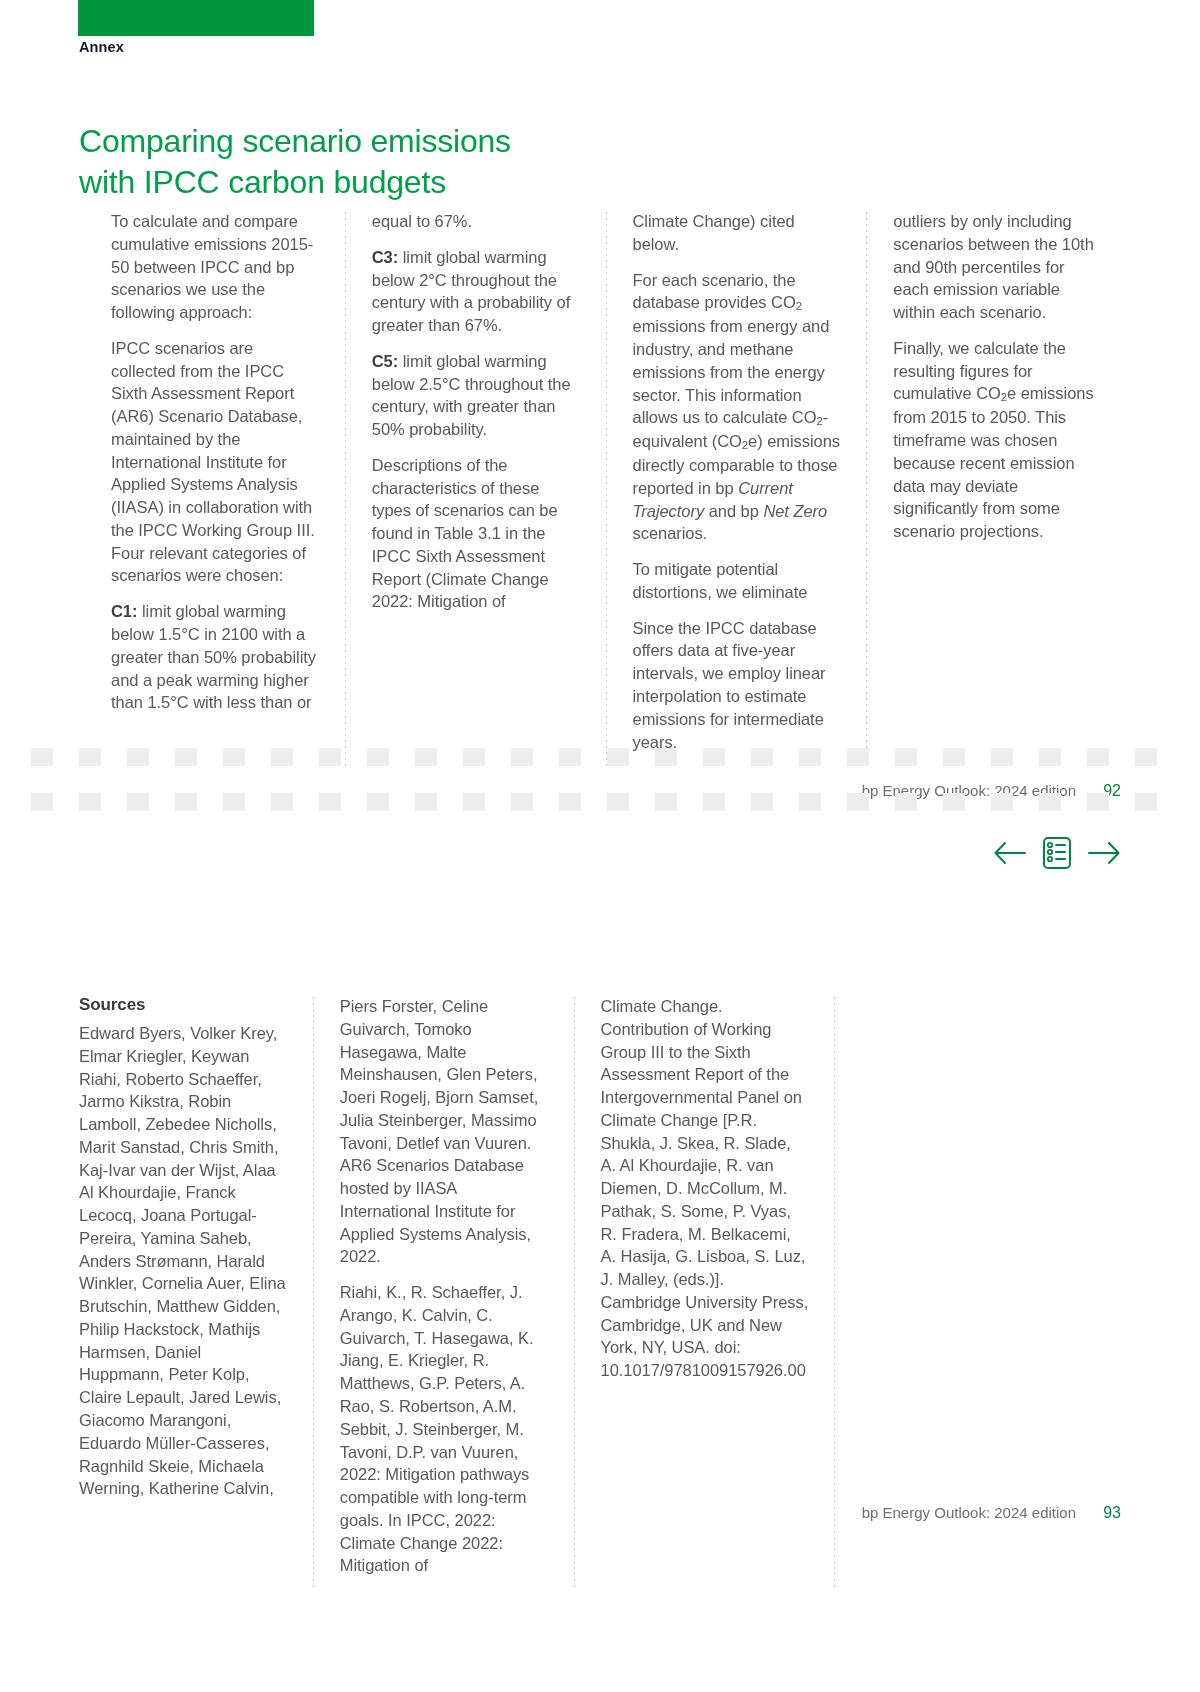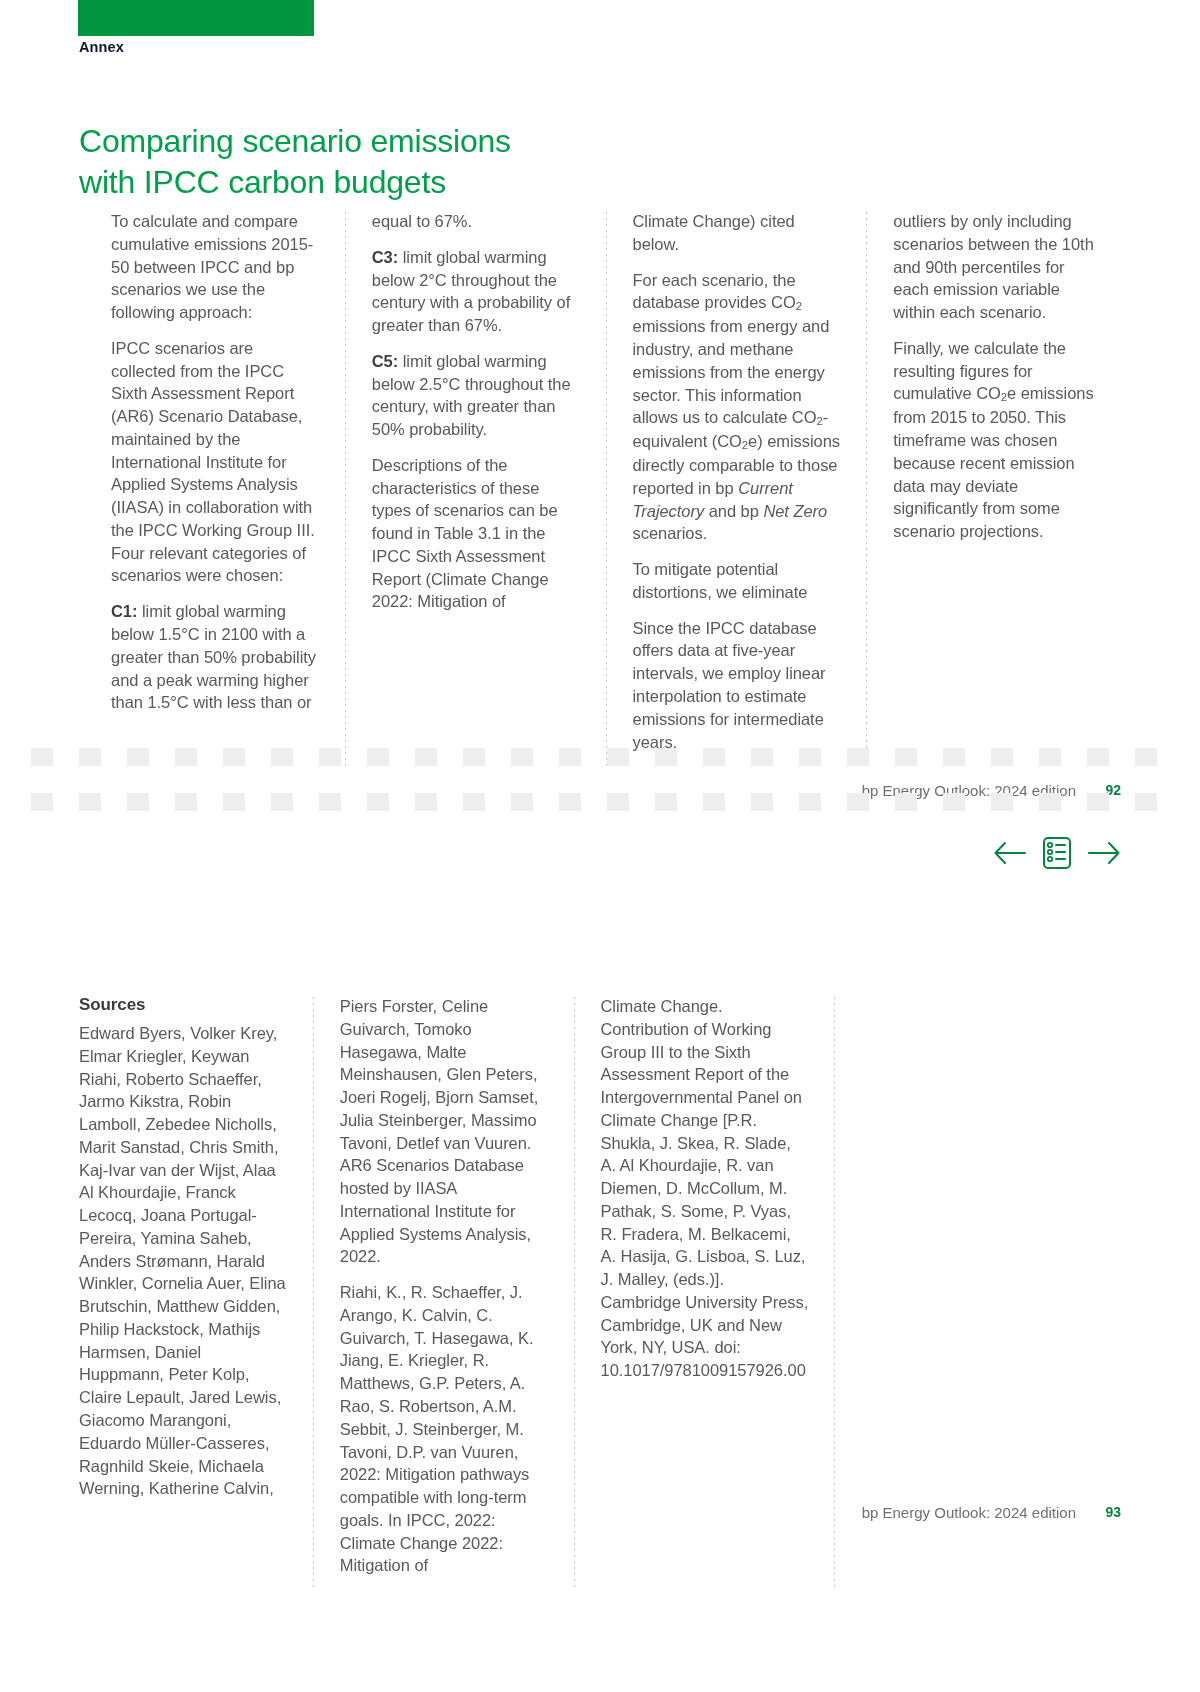--- a/index.html
+++ b/index.html
@@ -108,22 +108,22 @@
     position: absolute;
     right: 124px;
     top: 0;
     font-size: 15px;
     color: #6d6e71;
   }
   .footer-page {
     position: absolute;
     right: 79px;
     top: 0;
-    font-size: 14px;
-    font-weight: bold;
+    font-size: 16px;
+    font-weight: normal;
     color: #00853e;
   }
 
   
   .dash-row {
     position: absolute;
     left: 0;
     width: 1200px;
     height: 18px;
     display: flex;

